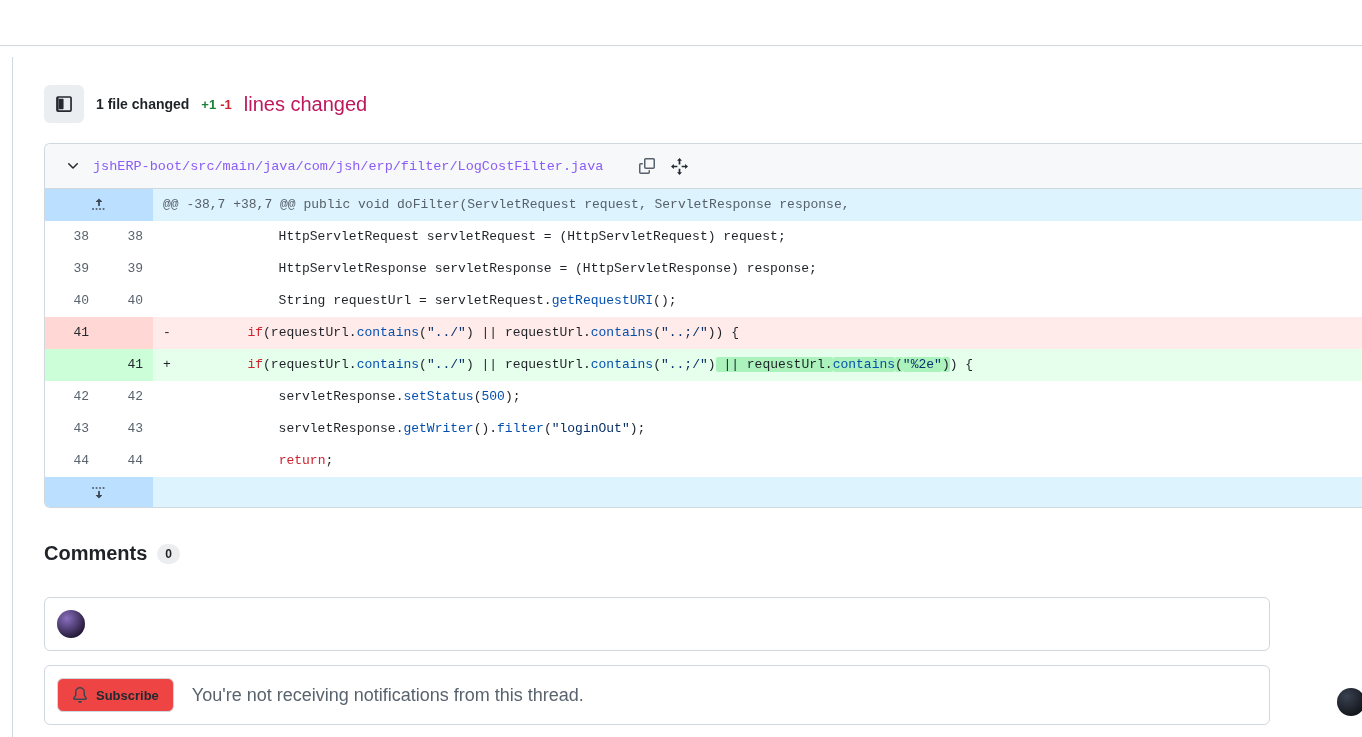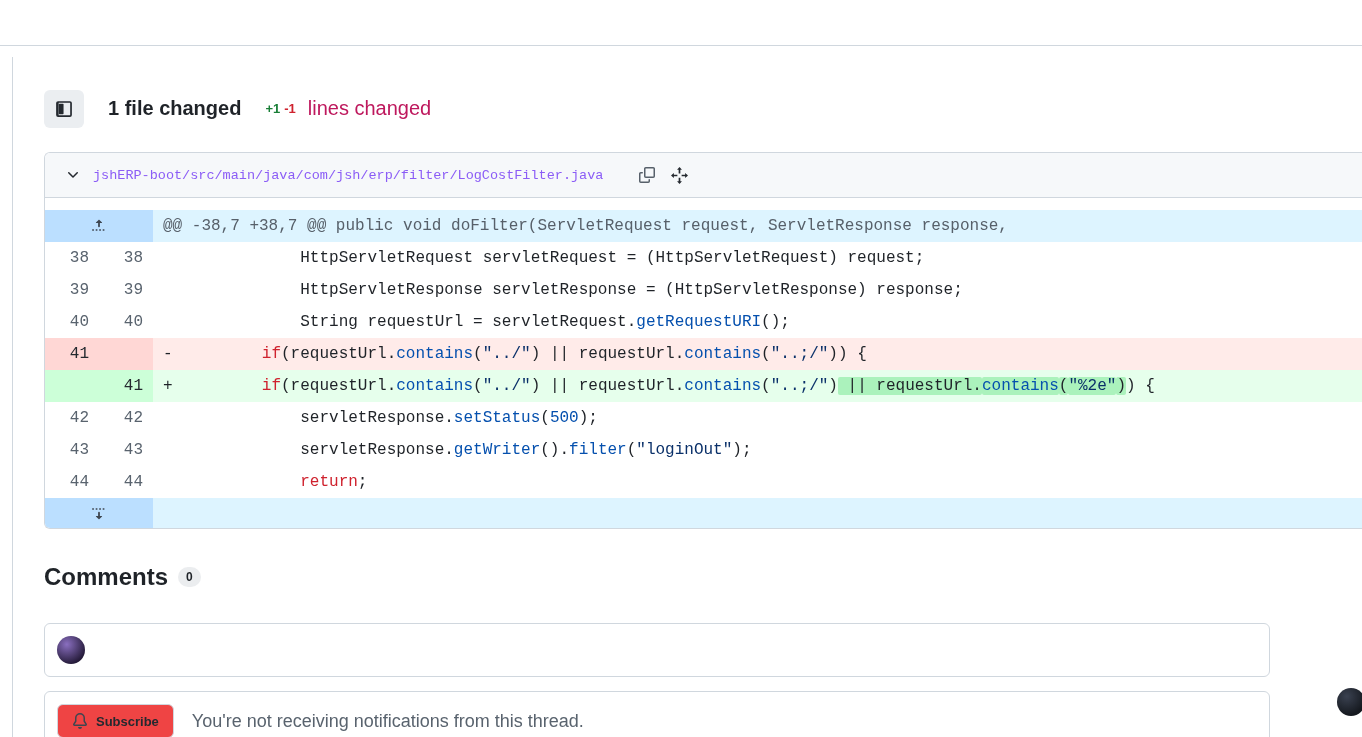--- a/index.html
+++ b/index.html
@@ -16,39 +16,39 @@
     margin-left:12px; margin-top:11px; min-height:680px;
     border-left:1px solid var(--border);
     padding:28px 0 0 31px;
   }
   
   .summary{display:flex; align-items:center; gap:12px;}
   .tree-toggle{
     width:40px; height:38px; border:0; border-radius:6px; background:#ebeef1;
     display:flex; align-items:center; justify-content:center; cursor:pointer; color:#24292f;
   }
-  .summary-title{font-size:20px; font-weight:700; margin:12px;}
+  .summary-title{font-size:14px; font-weight:700; margin:0;}
   .add-count{color:var(--addition_text,#1a7f37); font-size:13px; font-weight:700;}
   .del-count{color:var(--deletion_text,#cf222e); font-size:13px; font-weight:700; margin-left:-8px;}
   .lines-label{color:#be185d; font-size:20px;}
   
   .diff-box{
     margin-top:20px; border:1px solid var(--border); border-right:0;
     border-radius:6px 0 0 6px; overflow:hidden;
   }
   .file-header{
     height:45px; background:#f6f8fa; border-bottom:1px solid var(--border);
     display:flex; align-items:center; padding:0 16px; gap:8px;
   }
   .icon-btn{background:none; border:0; padding:4px; display:flex; align-items:center; cursor:pointer; color:#57606a;}
   .icon-btn.dark{color:#24292f;}
   .file-path{
     font-family:"Liberation Mono", monospace; font-size:13.5px; color:#8b5cf6; margin-right:24px;
   }
-  .diff-table{font-family:"Liberation Mono", monospace; font-size:16px;margin-top:12px;}
+  .diff-table{font-family:"Liberation Mono", monospace; font-size:13px;}
   .diff-row{display:grid; grid-template-columns:54px 54px 1fr;}
   .diff-row > *{height:32px; line-height:32px;}
   .diff-row.expand > *{height:30px; line-height:30px;}
   .num{text-align:right; padding-right:10px; color:#59636e; cursor:pointer;}
   .code{padding-left:10px; white-space:pre; overflow:hidden;}
   .marker{display:inline-block; width:22px; color:#1f2328;}
   .del .num{background:var(--deletion_gutter_bg,#ffd7d5); color:#24292f;}
   .del .code{background:var(--deletion_bg,#ffebe9);}
   .add .num{background:var(--addition_gutter_bg,#ccffd8); color:#24292f;}
   .add .code{background:var(--addition_bg,#e6ffec);}
@@ -58,21 +58,21 @@
   .tok-s{color:var(--string,#0a3069);}
   .tok-n{color:var(--number,#0550ae);}
   .tok-p{color:#1f2328;}
   .gutter-expand{
     grid-column:1/3; background:var(--hunk_gutter_bg,#bbdfff);
     display:flex; align-items:center; justify-content:center; cursor:pointer; color:#3e4650;
   }
   .hunk-content{background:var(--hunk_bg,#ddf4ff); color:#57606a; padding-left:10px; white-space:pre; overflow:hidden;}
   
   .comments-header{margin-top:34px; display:flex; align-items:center; gap:10px;}
-  .comments-title{font-size:24px; font-weight:700; margin:0;}
+  .comments-title{font-size:20px; font-weight:700; margin:0;}
   .count-badge{
     background:rgba(175,184,193,.25); border-radius:2em; padding:0 8px;
     font-size:12px; font-weight:600; height:20px; line-height:20px; color:#1f2328;
   }
   .comment-box{
     margin-top:32px; margin-right:92px; border:1px solid var(--border); border-radius:6px;
     padding:12px; display:flex; align-items:center; gap:12px; background:#fff;
   }
   .avatar{
     width:28px; height:28px; border-radius:50%; flex:none;

